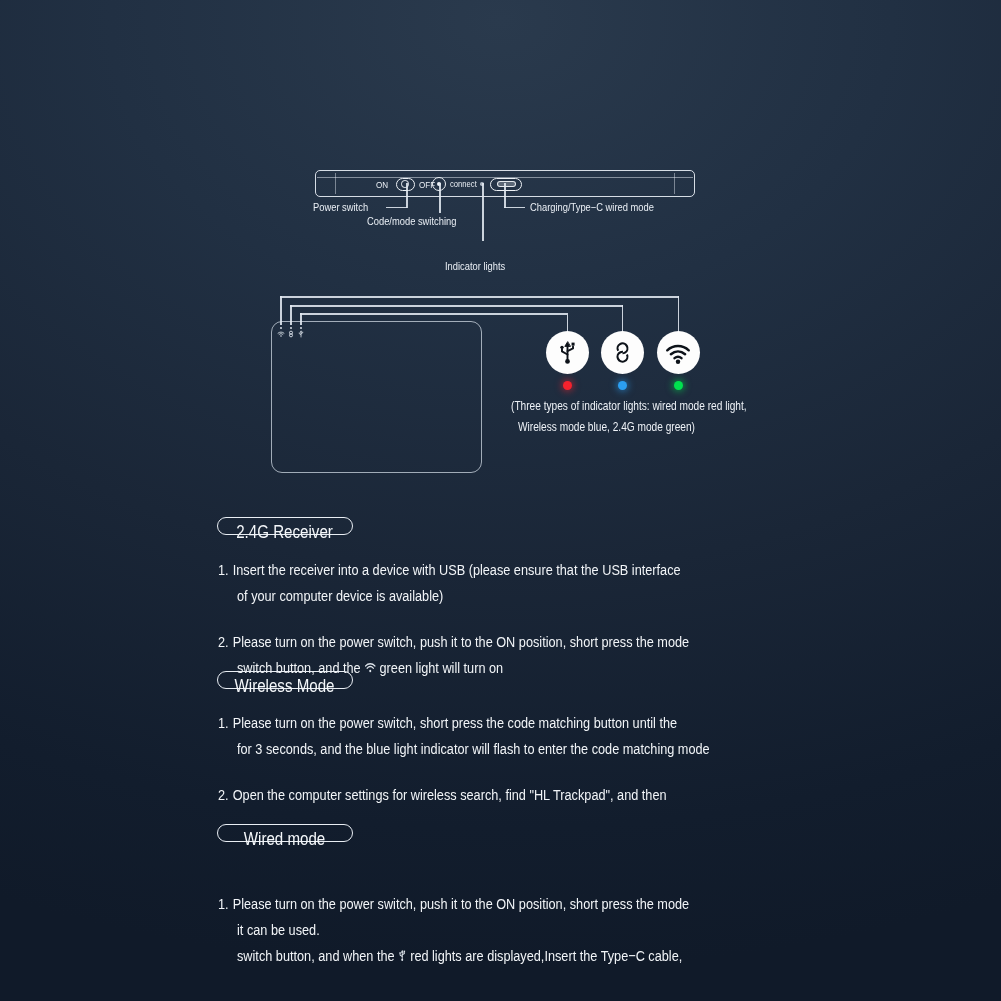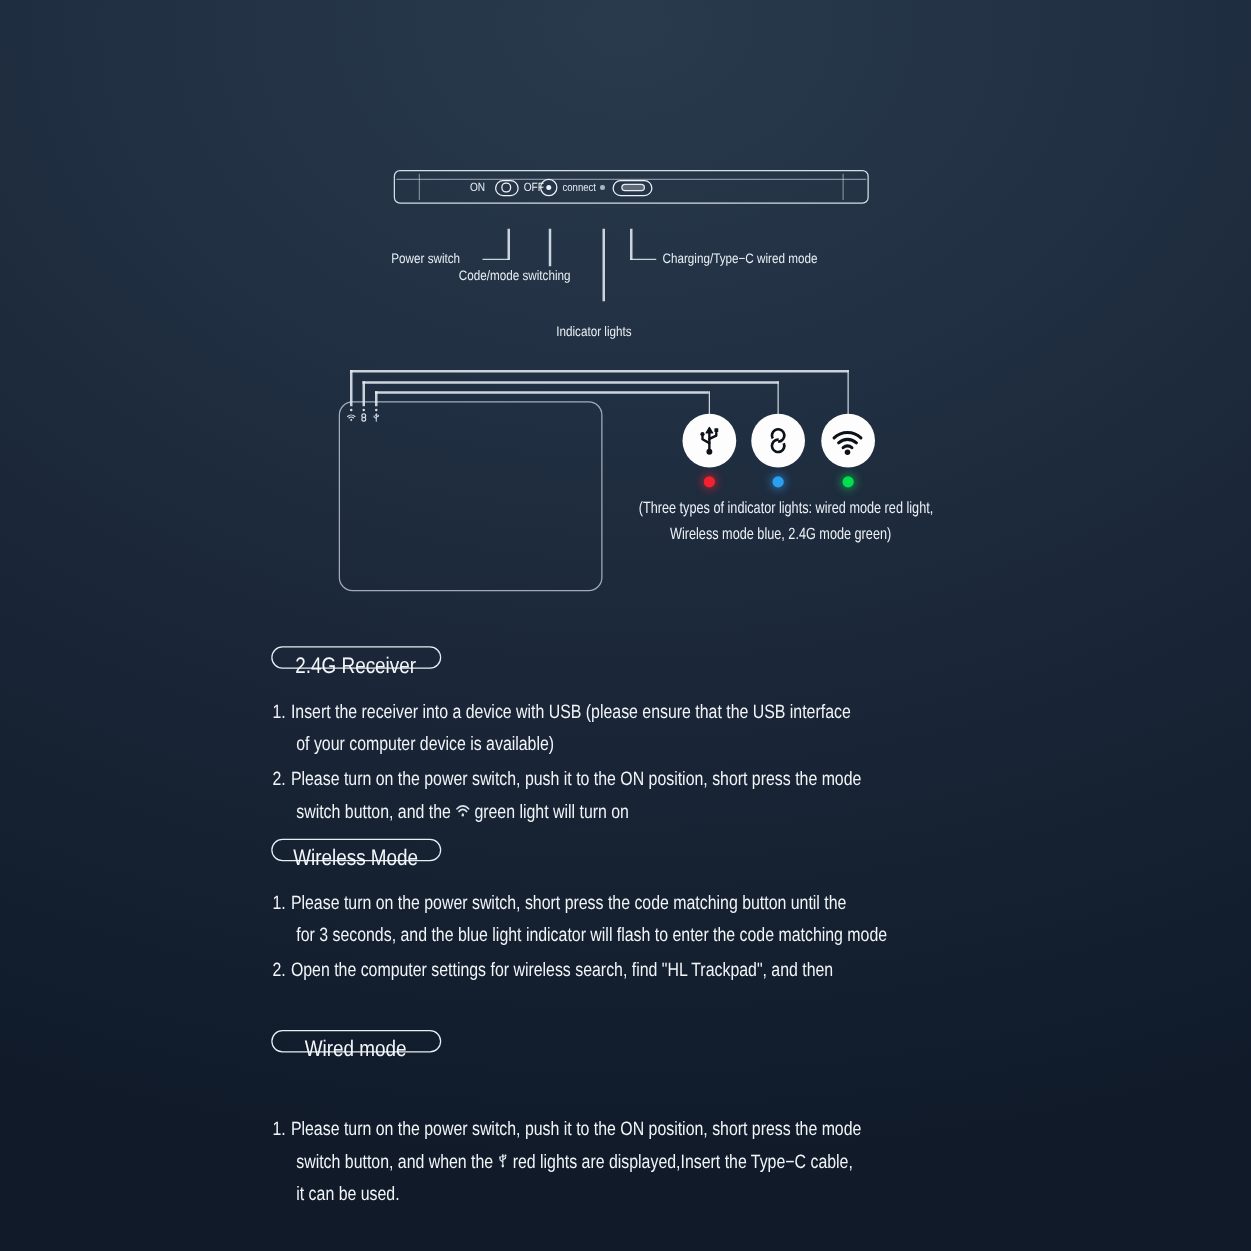--- a/index.html
+++ b/index.html
@@ -11,21 +11,21 @@
   }
   .ln { position:absolute; background:rgba(226,233,241,0.88); }
   .cond { transform:scaleX(0.82); transform-origin:0 50%; display:inline-block; white-space:nowrap; }
 
   
   .title-wrap { position:absolute; left:0; right:0; top:54px; text-align:center; }
   .title-wrap span { display:inline-block; font-size:50px; font-weight:400; color:#ffffff;
     transform:scaleX(0.79); transform-origin:50% 50%; letter-spacing:0.5px; white-space:nowrap; }
 
   
-  .bar { position:absolute; left:315px; top:136px; width:380px; height:27px;
+  .bar { position:absolute; left:315px; top:170px; width:380px; height:27px;
     border:1.6px solid rgba(230,236,243,0.92); border-radius:5px; }
   .bar-strip { position:absolute; left:1px; right:1px; top:6px; height:1.3px; background:rgba(230,236,243,0.5); }
   .bar-endline { position:absolute; top:2px; bottom:2px; width:1.2px; background:rgba(230,236,243,0.45); }
   .bar-txt { position:absolute; top:8px; font-size:9.5px; color:#e9eef4; }
   .bar-txt span { transform:scaleX(0.85); transform-origin:0 50%; display:inline-block; white-space:nowrap; }
   .toggle { position:absolute; left:80px; top:6.5px; width:19px; height:13px; border:1.6px solid #eef2f6; border-radius:7px; }
   .toggle-knob { position:absolute; left:4px; top:1.6px; width:7.5px; height:7.5px; border:1.6px solid #eef2f6; border-radius:50%; }
   .mode-btn { position:absolute; left:116px; top:6px; width:14px; height:14px; border:1.8px solid #eef2f6; border-radius:50%; }
   .mode-btn i { position:absolute; left:50%; top:50%; width:4.5px; height:4.5px; margin:-2.25px 0 0 -2.25px; background:#eef2f6; border-radius:50%; }
   .ind-dot { position:absolute; left:164px; top:11px; width:3.5px; height:3.5px; background:#a9b3bf; border-radius:50%; }
@@ -47,21 +47,21 @@
     display:flex; align-items:center; justify-content:center; }
   .status-dot { position:absolute; top:381px; width:9px; height:9px; border-radius:50%; }
   .caption { position:absolute; font-size:13px; color:#eef2f7; }
   .caption span { transform:scaleX(0.78); transform-origin:0 50%; display:inline-block; white-space:nowrap; }
 
   
   .pill { position:absolute; left:217px; width:136px; height:18px; border:1.8px solid #e9eef4; border-radius:16px;
     text-align:center; line-height:28px; }
   .pill span { display:inline-block; font-size:18px; color:#f4f7fa; transform:scaleX(0.84); transform-origin:50% 50%; white-space:nowrap; }
   .list { position:absolute; left:218px; font-size:15.5px; color:#f2f5f8; }
-  .list .item { margin-top:2px; }
+  .list .item { margin-top:20px; }
   .list .item:first-child { margin-top:0;text-decoration:underline; }
   .row { height:26px; line-height:26px; white-space:nowrap; }
   .row.contd { margin-left:19px; }
   .num { margin-right:5px; }
   .inline-icon { vertical-align:-2px; margin:0 3px; }
   svg.glyph { display:block; }
 </style>
 </head>
 <body>
 
@@ -160,21 +160,21 @@
       <path d="M9 16.4 C10.8 14.9 13.2 14.9 15 16.4"></path>
       <circle cx="12" cy="19.5" r="1.9" fill="#0d1219" stroke="none"></circle>
     </svg>
   </div>
 
   <div class="status-dot" style="left:563px; background:#f5222d; box-shadow:0 0 7px 1.5px rgba(245,34,45,0.55);"></div>
   <div class="status-dot" style="left:618px; background:#2b9ff2; box-shadow:0 0 7px 1.5px rgba(43,159,242,0.55);"></div>
   <div class="status-dot" style="left:673.5px; background:#00e14e; box-shadow:0 0 7px 1.5px rgba(0,225,78,0.55);"></div>
 
   <div class="caption" style="left:511px; top:398px;"><span>(Three types of indicator lights: wired mode red light,</span></div>
-  <div class="caption" style="left:536px; top:419px;"><span>Wireless mode blue, 2.4G mode green)</span></div>
+  <div class="caption" style="left:518px; top:419px;"><span>Wireless mode blue, 2.4G mode green)</span></div>
 
   <div class="pill" style="top:517px;"><span>2.4G Receiver</span></div>
   <div class="list" style="top:557px;">
     <div class="item">
       <div class="row"><span class="cond"><span class="num">1.</span><span>Insert the receiver into a device with USB (please ensure that the USB interface</span></span></div>
       <div class="row contd"><span class="cond">of your computer device is available)</span></div>
     </div>
     <div class="item">
       <div class="row"><span class="cond"><span class="num">2.</span><span>Please turn on the power switch, push it to the ON position, short press the mode</span></span></div>
       <div class="row contd"><span class="cond"><span>switch button, and the</span><svg class="inline-icon" width="17" height="15" viewBox="0 0 24 24" fill="none" stroke="#dde3ea" stroke-width="2.2" stroke-linecap="round">
@@ -193,26 +193,26 @@
     </div>
     <div class="item">
       <div class="row"><span class="cond"><span class="num">2.</span><span>Open the computer settings for wireless search, find "HL Trackpad", and then</span></span></div>
     </div>
   </div>
 
   <div class="pill" style="top:824px;"><span>Wired mode</span></div>
   <div class="list" style="top:891px;">
     <div class="item">
       <div class="row"><span class="cond"><span class="num">1.</span><span>Please turn on the power switch, push it to the ON position, short press the mode</span></span></div>
+      <div class="row contd"><span class="cond">it can be used.</span></div>
       <div class="row contd"><span class="cond"><span>switch button, and when the</span><svg class="inline-icon" width="13" height="15" viewBox="0 0 24 24" fill="none" stroke="#dde3ea" stroke-width="2" stroke-linecap="round" stroke-linejoin="round">
               <path d="M12 19.6 V4.6"></path>
               <path d="M12 2.6 L9.6 6.6 H14.4 Z" fill="#dde3ea" stroke-width="0.8"></path>
               <path d="M12 13.8 L7.1 11 V8.8"></path>
               <circle cx="7.1" cy="7.4" r="1.7" fill="#dde3ea" stroke="none"></circle>
               <path d="M12 10.8 L16.9 8.4 V6.6"></path>
               <rect x="15.4" y="3" width="3" height="3" fill="#dde3ea" stroke="none"></rect>
               <circle cx="12" cy="20" r="2.2" fill="#dde3ea" stroke="none"></circle>
             </svg><span>red lights are displayed,Insert the Type−C cable,</span></span></div>
-      <div class="row contd"><span class="cond">it can be used.</span></div>
     </div>
   </div>
 
 </div>
 
 </body></html>

